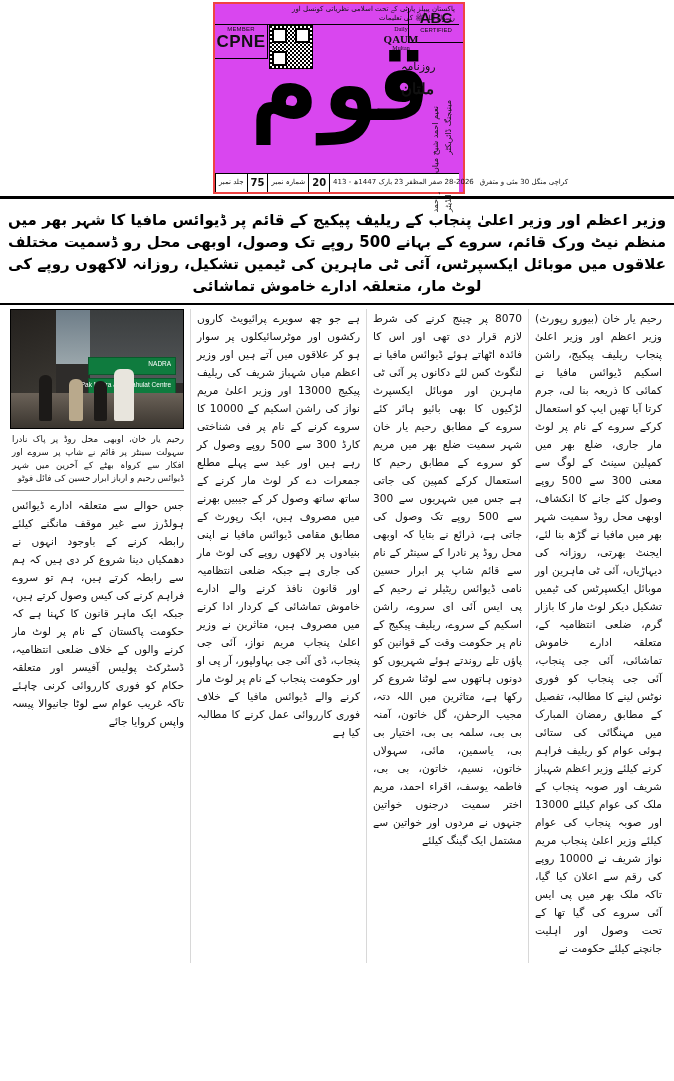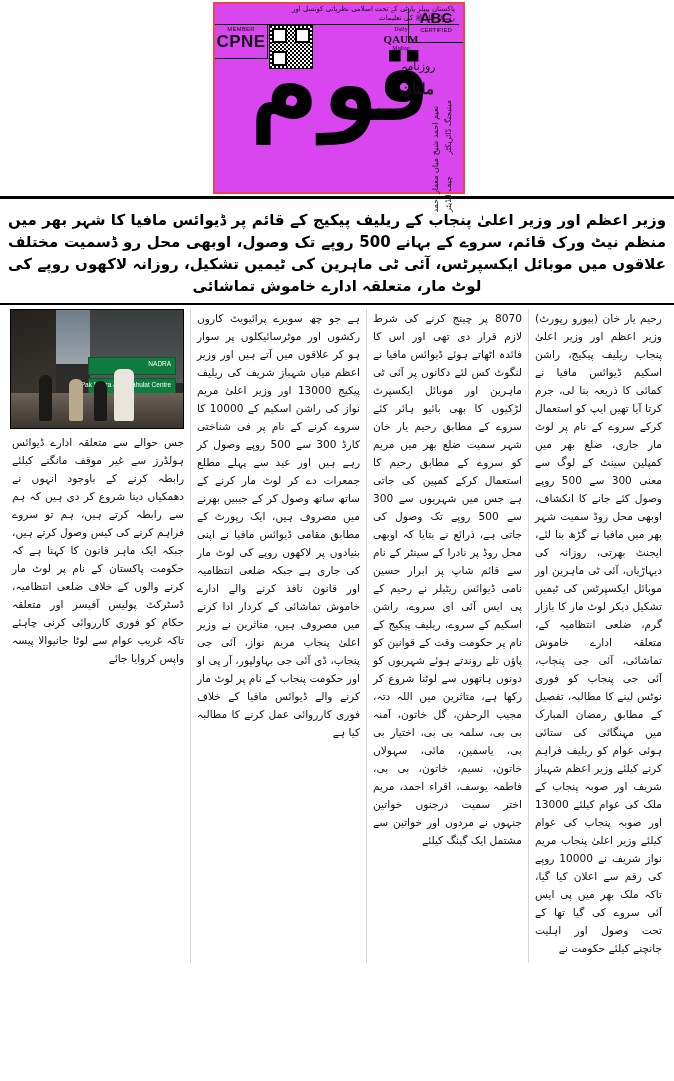--- a/index.html
+++ b/index.html
@@ -375,20 +375,28 @@
       <div class="logo-roznama">روزنامہ</div>
       <div class="logo-multan">ملتان</div>
 
       <div class="editor-block">
         <div class="row">مینیجنگ ڈائریکٹر</div>
         <div class="row">نعیم احمد شیخ</div>
         <div class="row">چیف ایڈیٹر</div>
         <div class="row">میاں مغفار احمد</div>
       </div>
 
+      <div class="mast-botstrip">
+        <div class="mb-cell">جلد نمبر</div>
+        <div class="mb-cell big">75</div>
+        <div class="mb-cell">شمارہ نمبر</div>
+        <div class="mb-cell big">20</div>
+        <div class="mb-cell">28-2026 صفر المظفر 23 بارک 1447ھ - 413</div>
+        <div class="mb-cell">کراچی منگل 30 مئی و متفرق</div>
+      </div>
     </div>
   </div>
 
   <div class="headline-wrap">
     <div class="subhead">وزیر اعظم اور وزیر اعلیٰ پنجاب کے ریلیف پیکیج کے قائم پر ڈیوائس مافیا کا شہر بھر میں منظم نیٹ ورک قائم، سروے کے بہانے 500 روپے تک وصول، اوبھی محل رو ڈسمیت مختلف علاقوں میں موبائل ایکسپرٹس، آئی ٹی ماہرین کی ٹیمیں تشکیل، روزانہ لاکھوں روپے کی لوٹ مار، متعلقہ ادارے خاموش تماشائی</div>
   </div>
 
   <div class="body-grid">
 
     <div class="col col-1">
@@ -413,17 +421,18 @@
         </div>
         <div class="ph-green2">
           <div class="ph-sign-text" style="right:4px; top:2px;">Pak Nadra &amp; @ Sahulat Centre</div>
         </div>
         <div class="ph-ground"></div>
         <div class="ph-person" style="left:16%; width:13px; height:46px;"></div>
         <div class="ph-person tan" style="left:34%; width:14px; height:42px;"></div>
         <div class="ph-person" style="left:48%; width:13px; height:40px;"></div>
         <div class="ph-person white" style="left:60%; width:20px; height:52px;"></div>
       </div>
+      <div class="caption">رحیم یار خان، اوبھی محل روڈ پر پاک نادرا سہولت سینٹر پر قائم نے شاپ پر سروے اور افکار سے کرواہ بھٹے کے آخرین میں شہر ڈیوائس رحیم و ارباز ابرار حسین کی فائل فوٹو</div>
       <div class="para">جس حوالے سے متعلقہ ادارے ڈیوائس ہولڈرز سے غیر موقف مانگنے کیلئے رابطہ کرنے کے باوجود انہوں نے دھمکیاں دینا شروع کر دی ہیں کہ ہم سے رابطہ کرتے ہیں، ہم تو سروے فراہم کرنے کی کیس وصول کرتے ہیں، جبکہ ایک ماہر قانون کا کہنا ہے کہ حکومت پاکستان کے نام پر لوٹ مار کرنے والوں کے خلاف ضلعی انتظامیہ، ڈسٹرکٹ پولیس آفیسر اور متعلقہ حکام کو فوری کارروائی کرنی چاہئے تاکہ غریب عوام سے لوٹا جانیوالا پیسہ واپس کروایا جائے</div>
     </div>
 
   </div>
 </div>
 
 </body></html>

